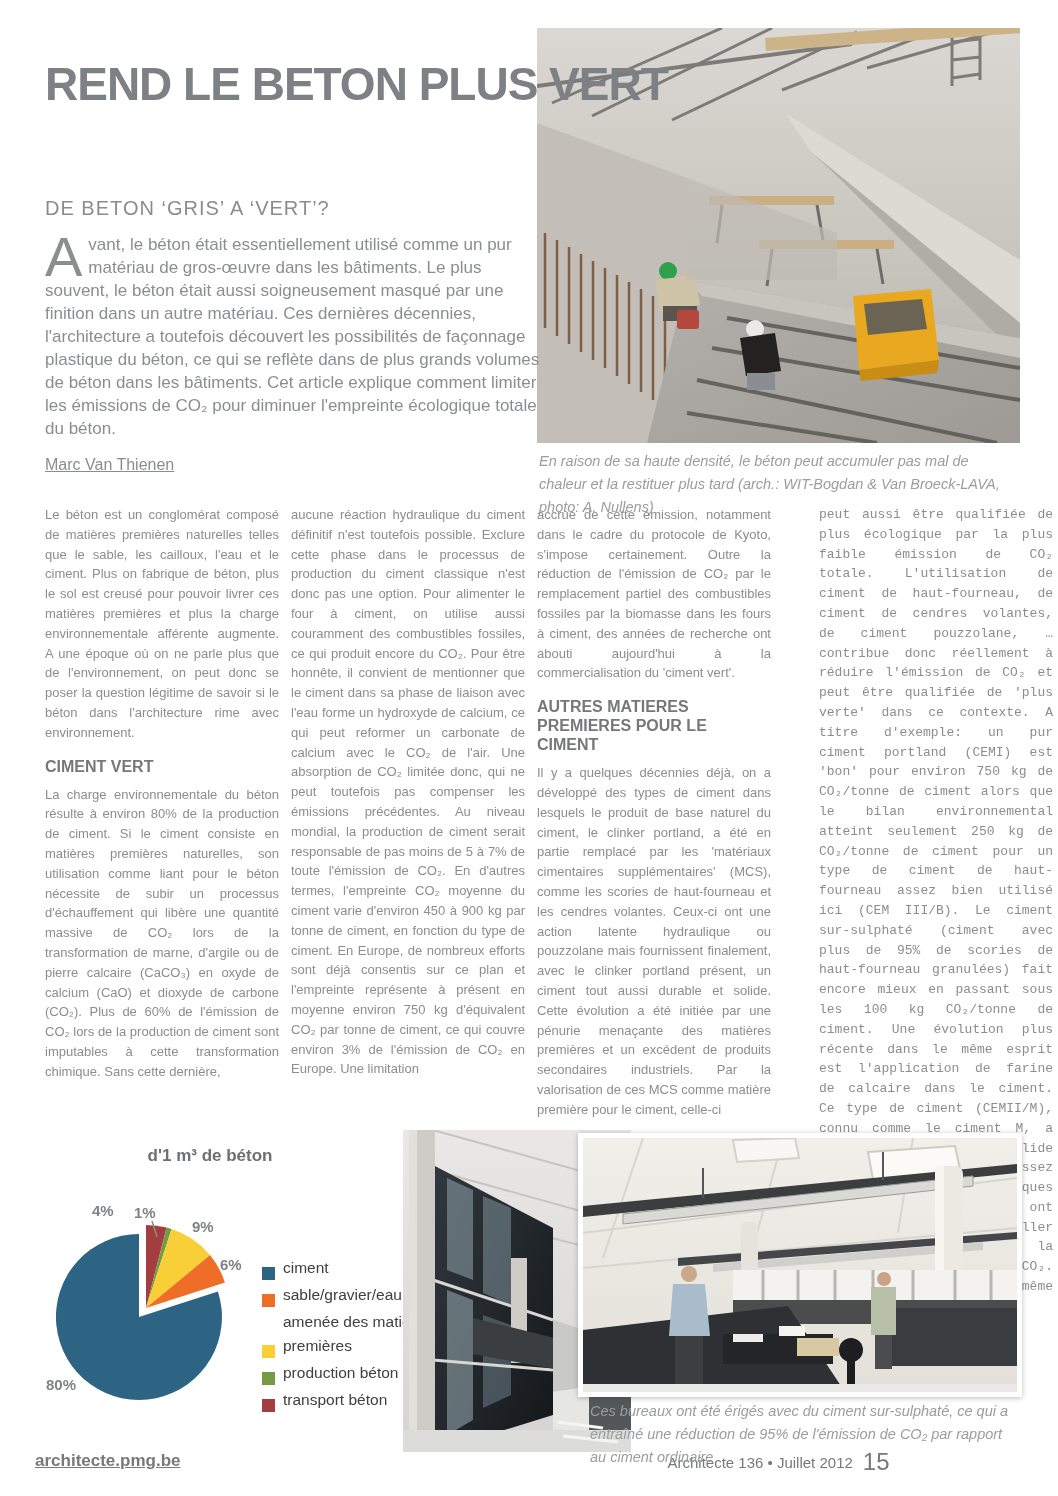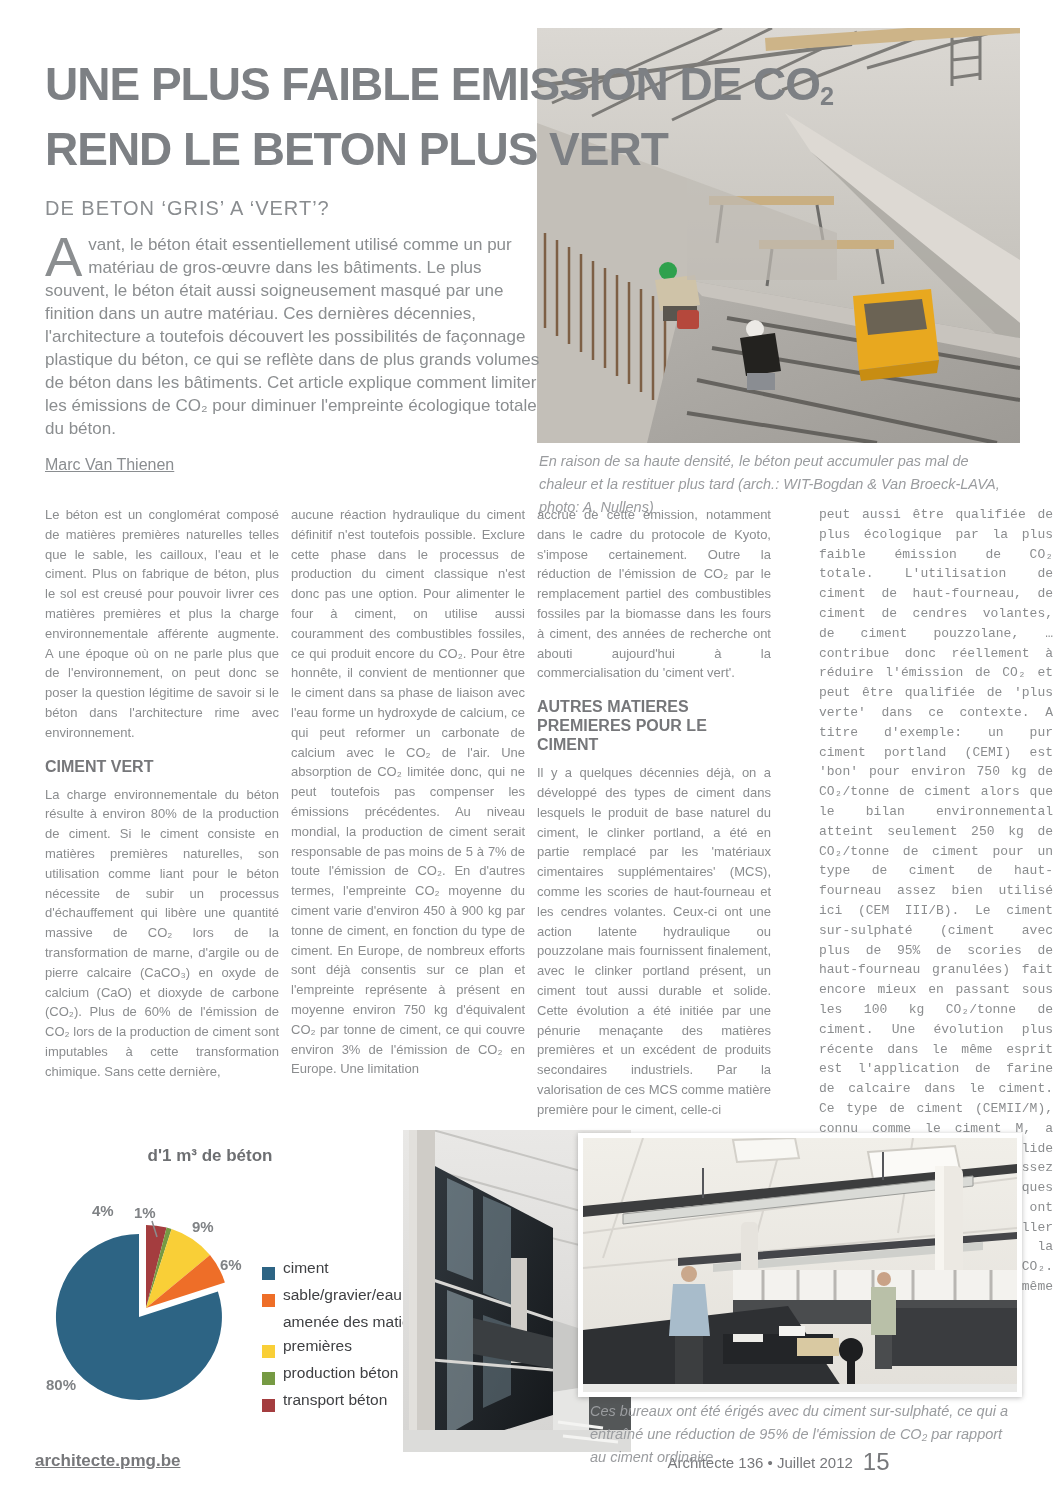--- a/index.html
+++ b/index.html
@@ -107,21 +107,20 @@
       <g>
         <circle cx="218" cy="301" r="9" fill="#eceae6"></circle>
         <polygon points="203,310 238,305 244,343 209,348" fill="#23221f"></polygon>
         <rect x="210" y="345" width="28" height="17" fill="#8a8d92"></rect>
       </g>
       <polygon points="150,150 300,205 300,252 150,252" fill="#bfbbb4" opacity="0.7"></polygon>
     </svg>
   </div>
 
   <div class="title">
-    <div><span>UNE PLUS FAIBLE EMISSION DE CO</span><span class="sub">2</span></div>
     <div>REND LE BETON PLUS VERT</div>
   </div>
 
   <div class="subtitle">DE BETON ‘GRIS’ A ‘VERT’?</div>
 
   <div class="intro">
     <span class="dropcap">A</span><span>vant, le béton était essentiellement utilisé comme un pur matériau de gros-œuvre dans les bâtiments. Le plus souvent, le béton était aussi soigneusement masqué par une finition dans un autre matériau. Ces dernières décennies, l'architecture a toutefois découvert les possibilités de façonnage plastique du béton, ce qui se reflète dans de plus grands volumes de béton dans les bâtiments. Cet article explique comment limiter les émissions de CO₂ pour diminuer l'empreinte écologique totale du béton.</span>
   </div>
 
   <div class="author">Marc Van Thienen</div>

